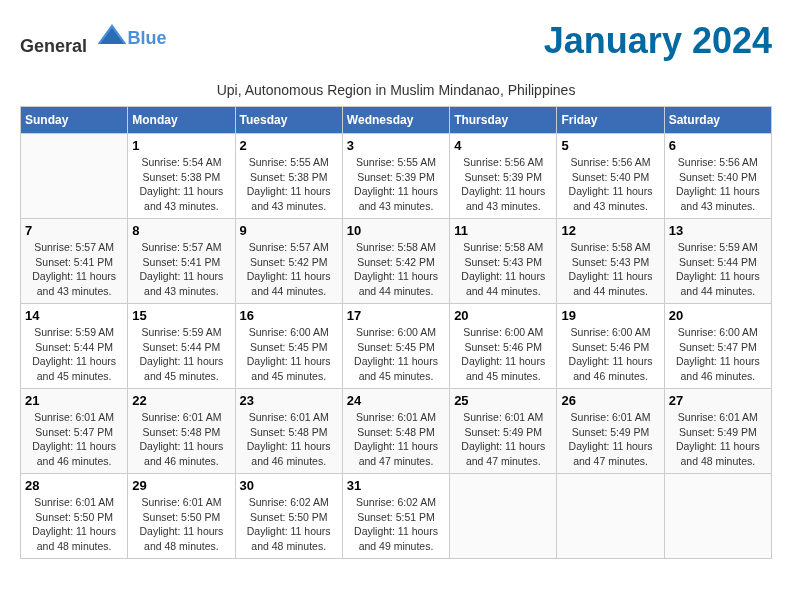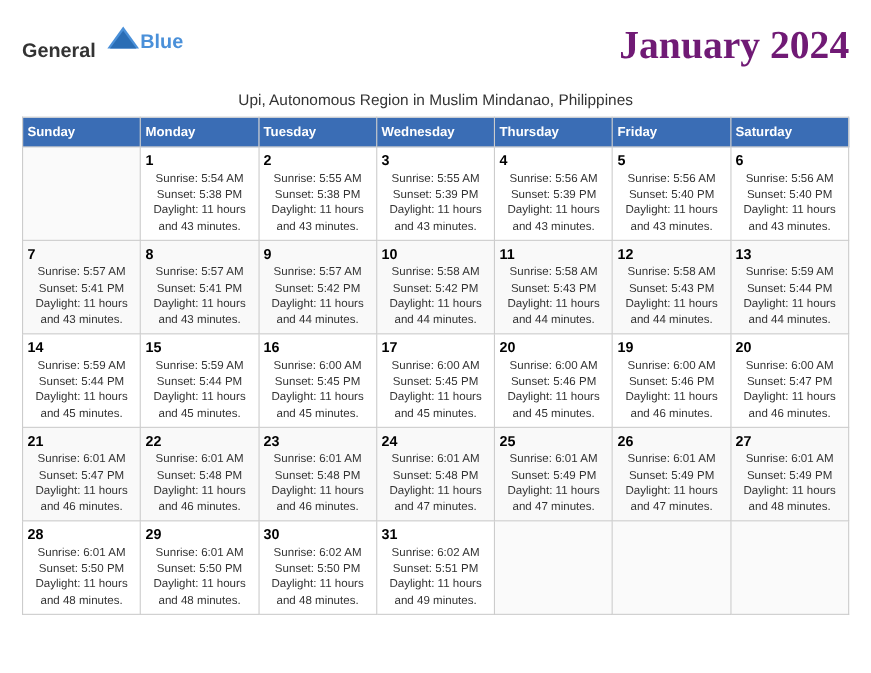--- a/index.html
+++ b/index.html
@@ -31,23 +31,22 @@
       color: #4a90d9;
     }
     .logo-icon {
       width: 32px;
       height: 32px;
       margin-left: 4px;
     }
     .month-title {
       font-size: 36px;
       font-weight: bold;
-      color: #701a75;
+      color: #0369a1;
       text-align: right;
-      font-family: Liberation Serif, serif;
     }
     .subtitle {
       text-align: center;
       font-size: 14px;
       color: #333;
       margin-bottom: 8px;
       margin-top: 11px;
     }
     table {
       width: 100%;

